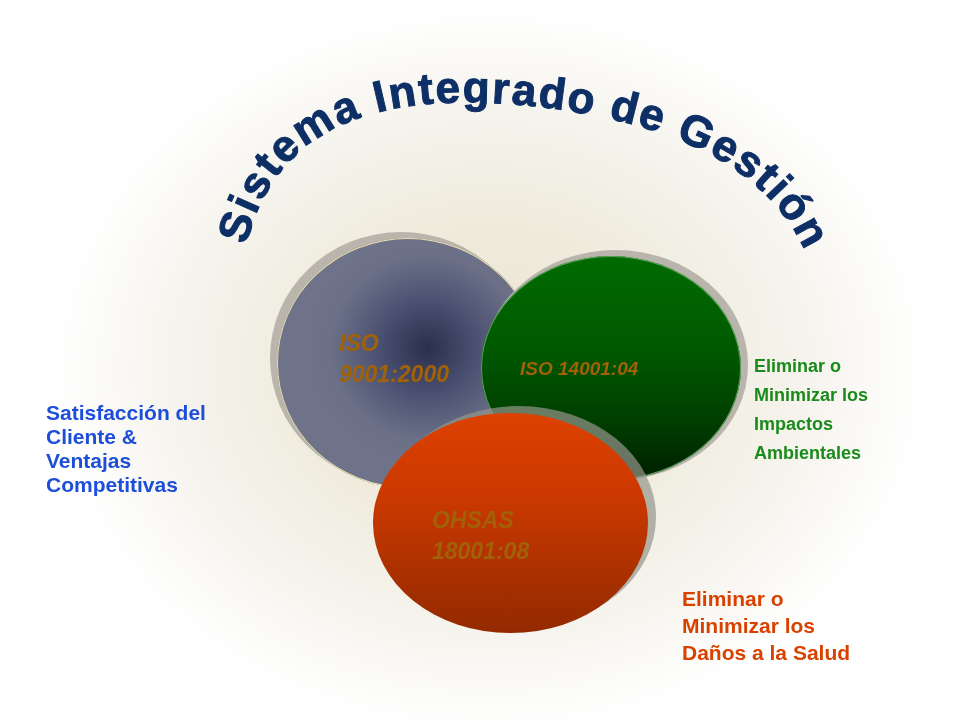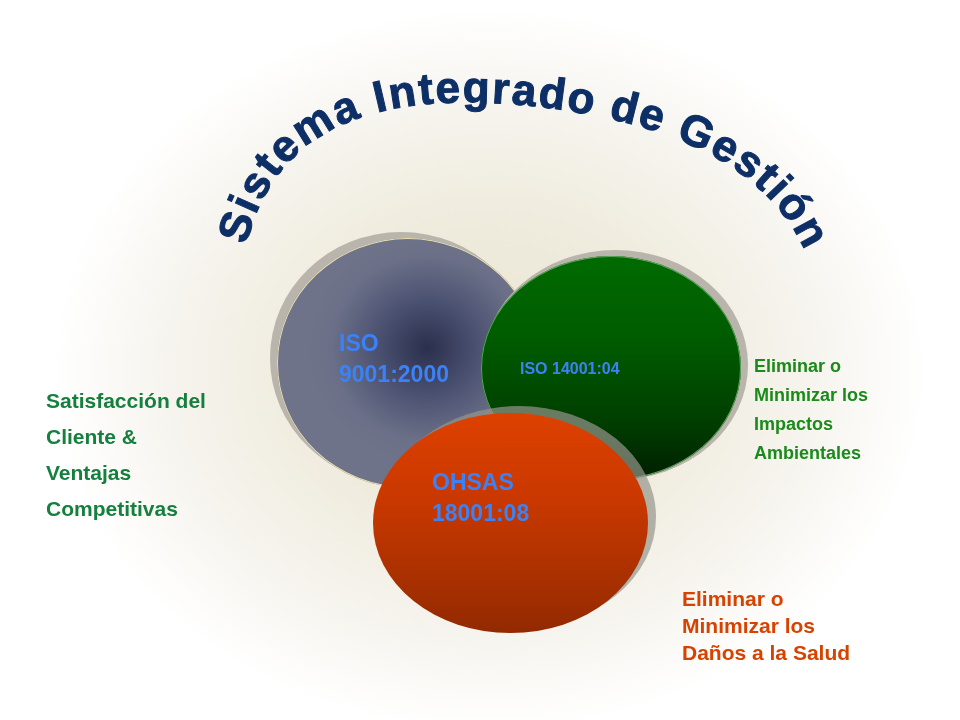--- a/index.html
+++ b/index.html
@@ -26,30 +26,30 @@
     left:481px; top:256px; width:260px; height:224px;
     background: linear-gradient(180deg, #006b00 0%, #005a00 40%, #003d00 75%, #001e00 100%);
     box-shadow: inset 0 0 0 1px #5fa55f;
   }
   #c-health-shadow { left:382px; top:406px; width:274px; height:222px; background:rgba(150,150,140,0.7); }
   #c-health {
     left:373px; top:413px; width:275px; height:220px;
     background: linear-gradient(180deg, #dd4100 0%, #c93800 40%, #a93000 75%, #932900 100%);
   }
   .circle-label {
-    position:absolute; color:#3b82f6; font-weight:bold; 
+    position:absolute; color:#a16207; font-weight:bold; font-style:italic;
     font-size:23px; line-height:31px; white-space:nowrap;
   }
   #lbl-quality { left:339px; top:328px; }
-  #lbl-env { left:520px; top:353px; font-size:16px; }
-  #lbl-health { left:432px; top:467px; }
+  #lbl-env { left:520px; top:353px; font-size:19px; }
+  #lbl-health { left:432px; top:505px; }
   .side-text {
     position:absolute; font-weight:bold; white-space:pre-line;
   }
-  #txt-quality { left:46px; top:383px; font-size:21px; line-height:36px; color:#15803d; }
+  #txt-quality { left:46px; top:401px; font-size:21px; line-height:24px; color:#1d4ed8; }
   #txt-env { left:754px; top:352px; font-size:18px; line-height:29px; color:#1a8a1a; }
   #txt-health { left:682px; top:585px; font-size:21px; line-height:27px; color:#d84200; }
 </style>
 </head>
 <body>
 
 <div class="bg"></div>
 
 <svg class="title-svg" viewBox="0 0 960 720">
   <defs>

